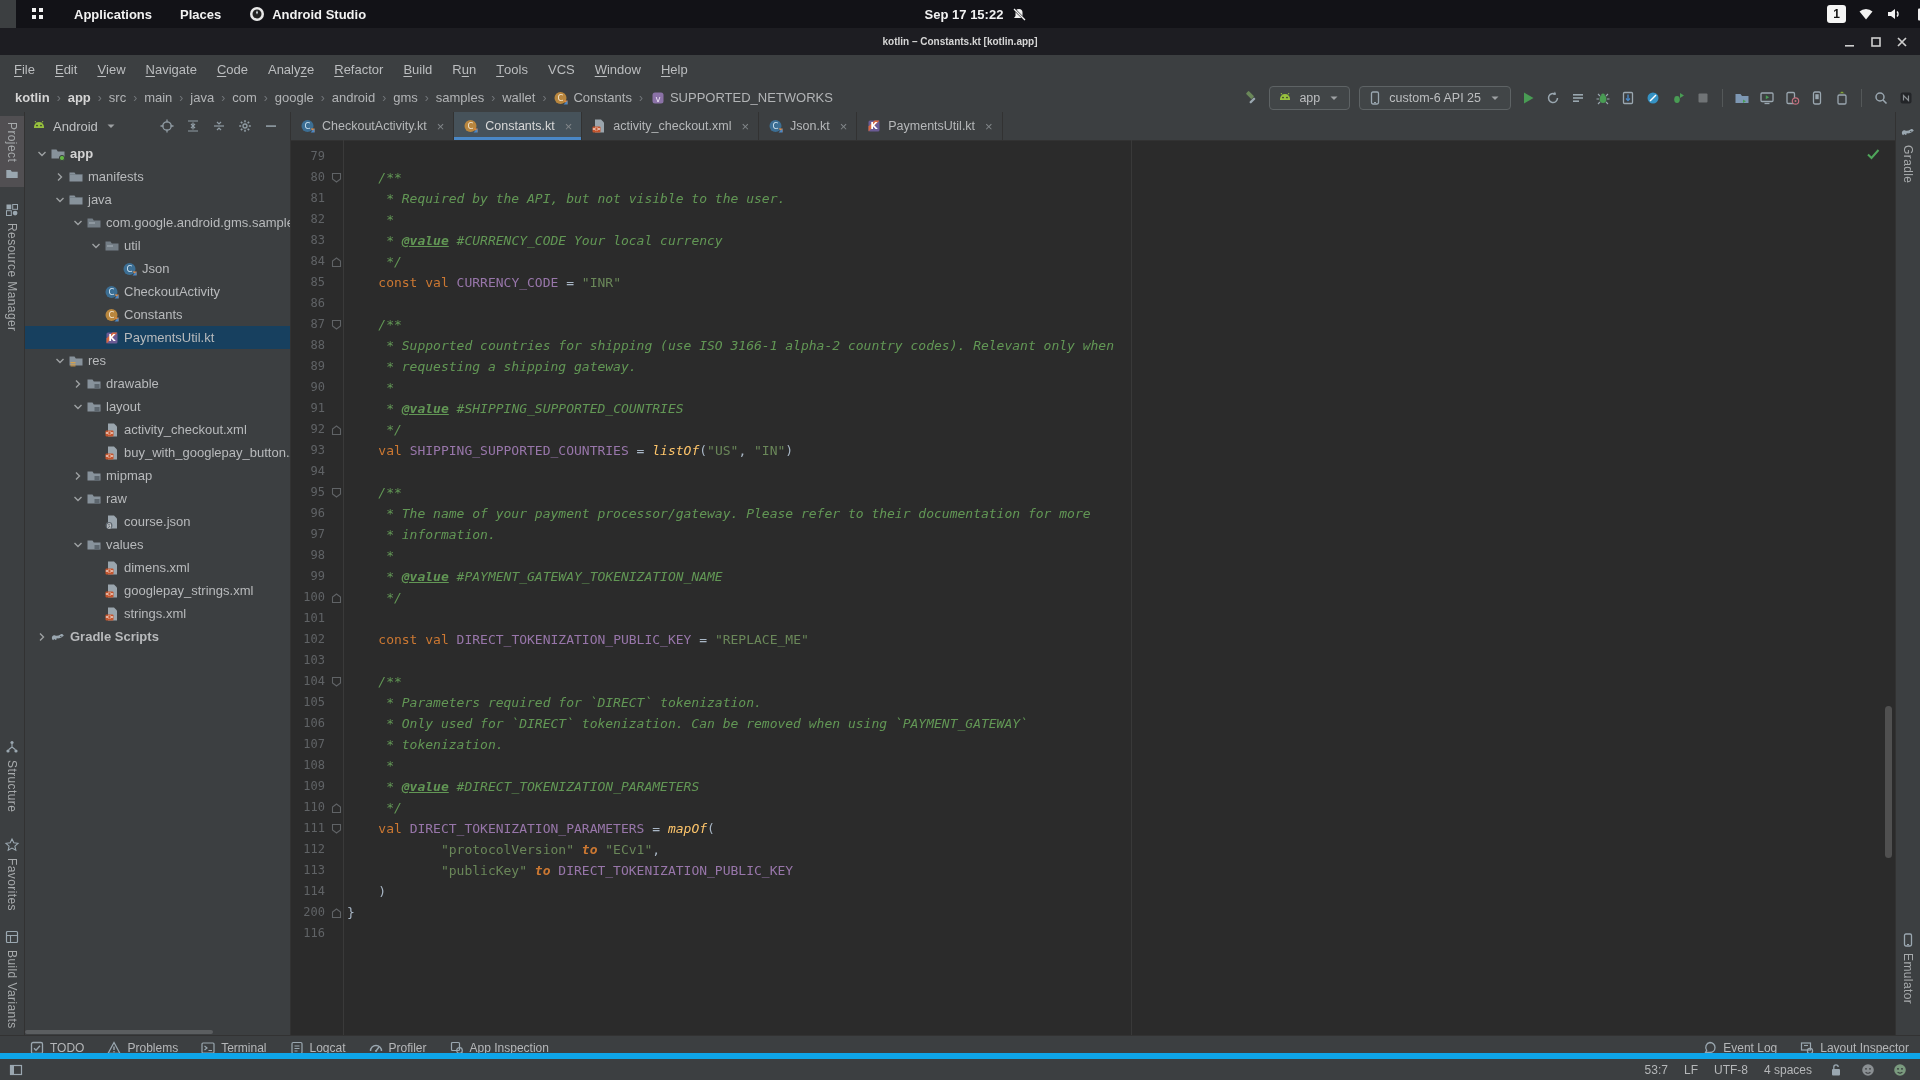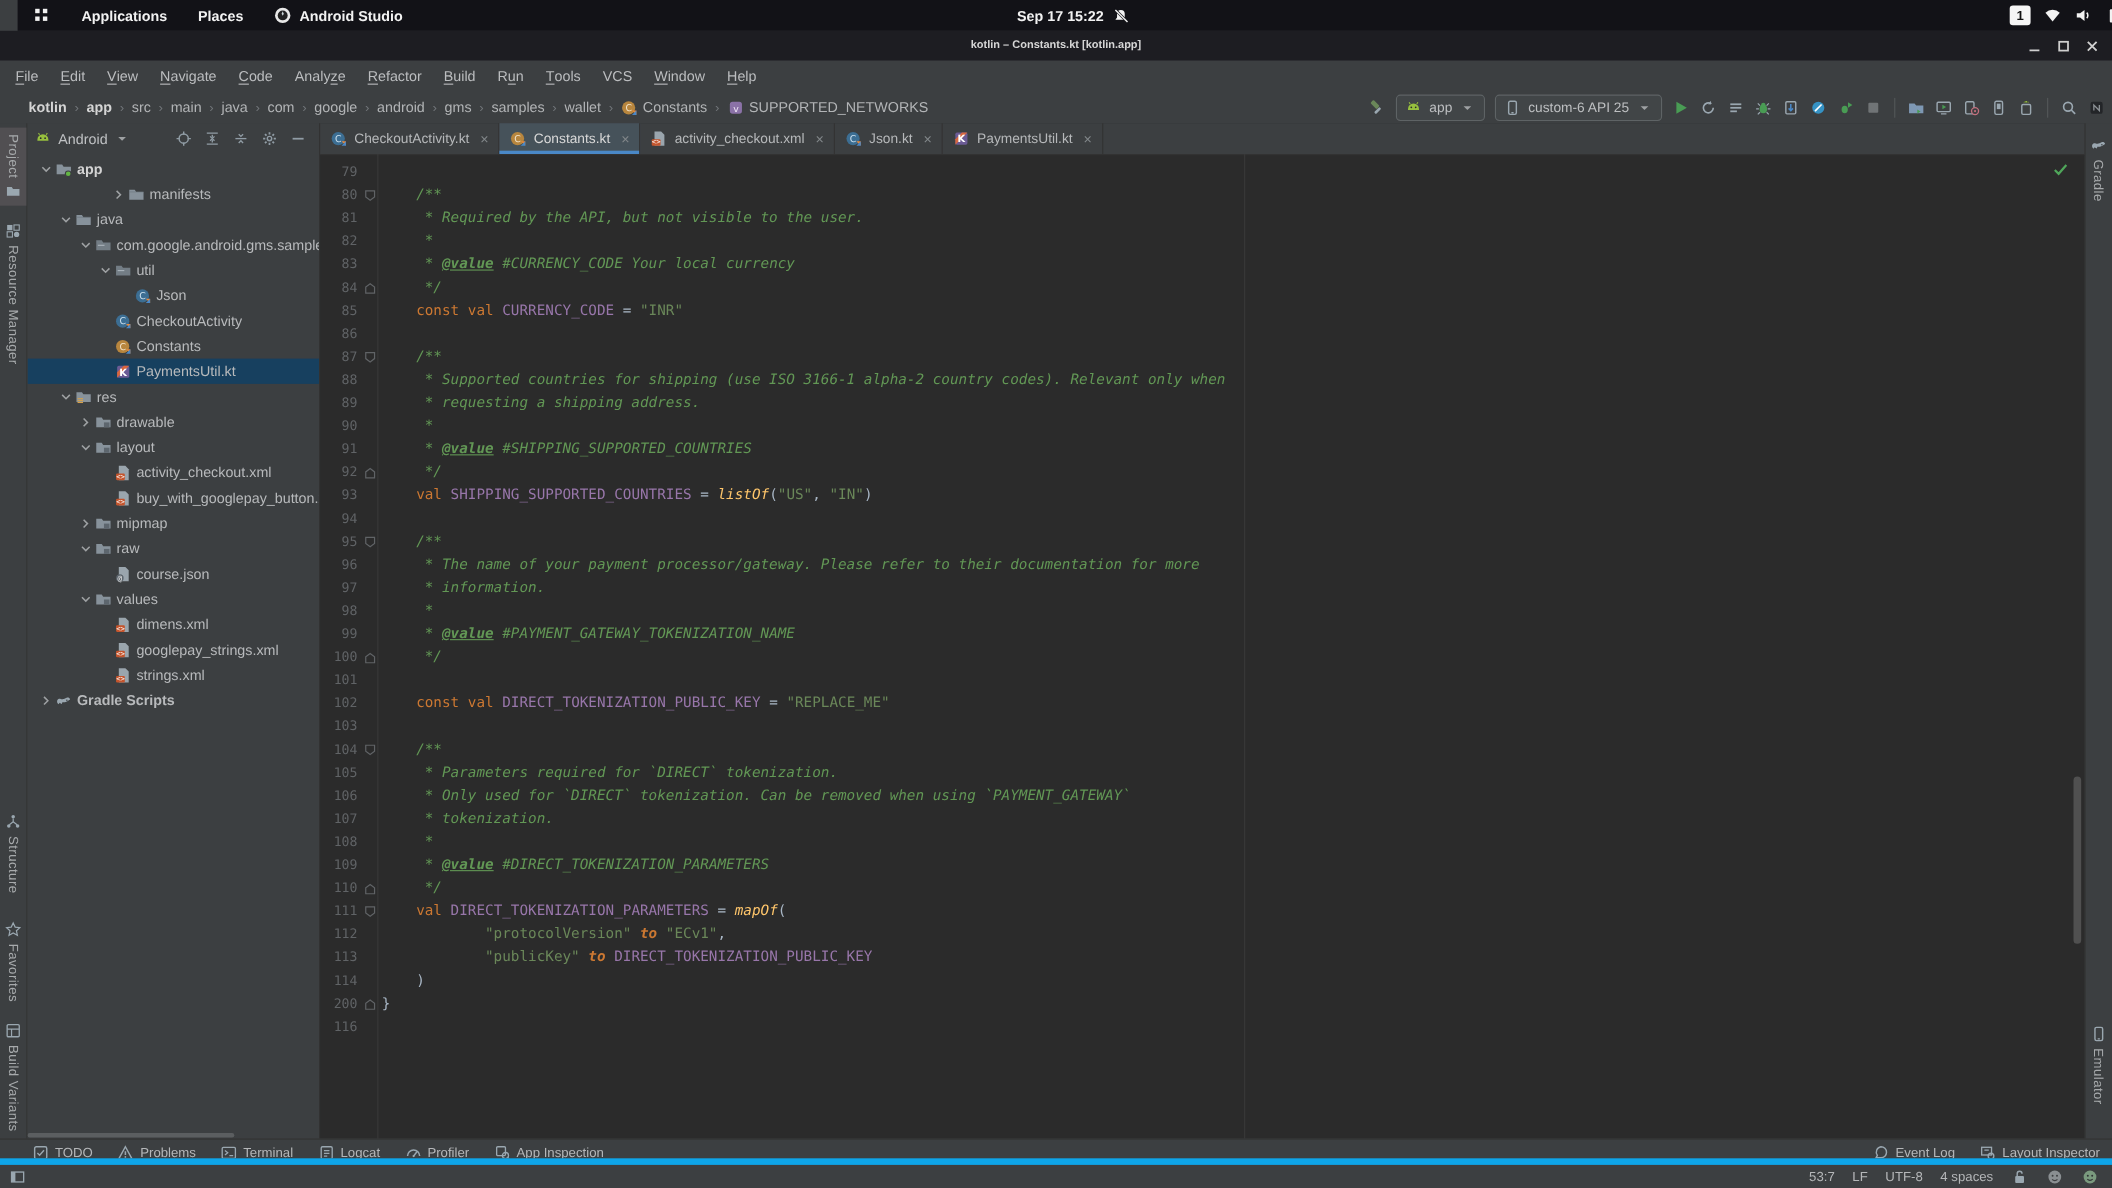--- a/index.html
+++ b/index.html
@@ -15,21 +15,21 @@
   .ws-badge{background:#f5f5f5;color:#111;border-radius:3px;min-width:19px;height:18px;display:flex;align-items:center;justify-content:center;font-size:12px;font-weight:bold;}
   
   #titlebar{position:absolute;left:0;top:28px;width:1920px;height:27px;background:#1d1d22;display:flex;align-items:center;justify-content:center;font-size:10px;font-weight:bold;color:#d6d6d6;}
   #winbtns{position:absolute;right:10px;top:28px;height:27px;display:flex;align-items:center;gap:10px;}
   
   #menubar{position:absolute;left:4px;top:55px;width:1912px;height:28px;display:flex;align-items:center;font-size:13px;color:#bbbdbf;}
   .menu-item{padding:0 10px;height:22px;display:flex;align-items:center;border-radius:3px;cursor:default;}
   .menu-item u{text-underline-offset:2px;}
   
   #crumbbar{position:absolute;left:0;top:83px;width:1920px;height:29px;}
-  #crumbs{position:absolute;left:25px;top:0;height:29px;display:flex;align-items:center;font-size:13px;color:#b2b4b6;white-space:nowrap;}
+  #crumbs{position:absolute;left:14px;top:0;height:29px;display:flex;align-items:center;font-size:13px;color:#b2b4b6;white-space:nowrap;}
   .crumb{display:flex;align-items:center;gap:4px;padding:0 1px;}
   .crumb.bold{font-weight:bold;color:#d4d4d4;}
   .crumb-sep{color:#72767a;padding:0 6px;font-size:12px;}
   #toolbar{position:absolute;right:6px;top:0;height:29px;display:flex;align-items:center;gap:9px;}
   .combo{display:flex;align-items:center;gap:6px;height:22px;border:1px solid #5e6365;border-radius:4px;background:#414547;padding:0 7px;font-size:12.5px;color:#bdbfc1;}
   .tb-sep{width:1px;height:18px;background:#545859;margin:0 2px;}
   
   #leftstripe{position:absolute;left:0;top:112px;width:24px;bottom:44px;background:#3c3f41;border-right:1px solid #323232;}
   #rightstripe{position:absolute;right:0;top:112px;width:24px;bottom:44px;background:#3c3f41;border-left:1px solid #323232;}
   .stripe-btn{position:absolute;left:0;width:24px;display:flex;flex-direction:column;align-items:center;gap:5px;color:#a7aaac;font-size:12px;}
@@ -517,21 +517,21 @@
           <span class="tic">
             <span class="icn">
               <svg xmlns="http://www.w3.org/2000/svg" width="16" height="16" viewBox="0 0 16 16">
                 <path d="M1.5 3.5h5l1.3 2h6.7v7H1.5z" fill="#87929B"></path>
                 <circle cx="12" cy="12" r="2.6" fill="#62B543" stroke="#3c3f41" stroke-width="1"></circle>
               </svg>
             </span>
           </span>
           <span>app</span>
         </div>
-        <div class="trow" style="padding-left: 26px; margin-left: 48px;">
+        <div class="trow" style="padding-left: 26px;">
           <span class="tchev">
             <span class="icn">
               <svg xmlns="http://www.w3.org/2000/svg" width="16" height="16" viewBox="0 0 16 16">
                 <path d="M6 4.5L9.5 8 6 11.5" fill="none" stroke="#9ea1a3" stroke-width="1.4"></path>
               </svg>
             </span>
           </span>
           <span class="tic">
             <span class="icn">
               <svg xmlns="http://www.w3.org/2000/svg" width="16" height="16" viewBox="0 0 16 16">
@@ -992,21 +992,21 @@
             <pre><span class="t-doc">    /**</span></pre>
           </div>
           <div class="cl">
             <span class="ln">88</span>
             <span class="fold"></span>
             <pre><span class="t-doc">     * Supported countries for shipping (use ISO 3166-1 alpha-2 country codes). Relevant only when</span></pre>
           </div>
           <div class="cl">
             <span class="ln">89</span>
             <span class="fold"></span>
-            <pre><span class="t-doc">     * requesting a shipping address.</span></pre>
+            <pre><span class="t-doc">     * requesting a shipping gateway.</span></pre>
           </div>
           <div class="cl">
             <span class="ln">90</span>
             <span class="fold"></span>
             <pre><span class="t-doc">     *</span></pre>
           </div>
           <div class="cl">
             <span class="ln">91</span>
             <span class="fold"></span>
             <pre><span class="t-doc">     * </span><span class="t-tag">@value</span><span class="t-doc"> #SHIPPING_SUPPORTED_COUNTRIES</span></pre>

